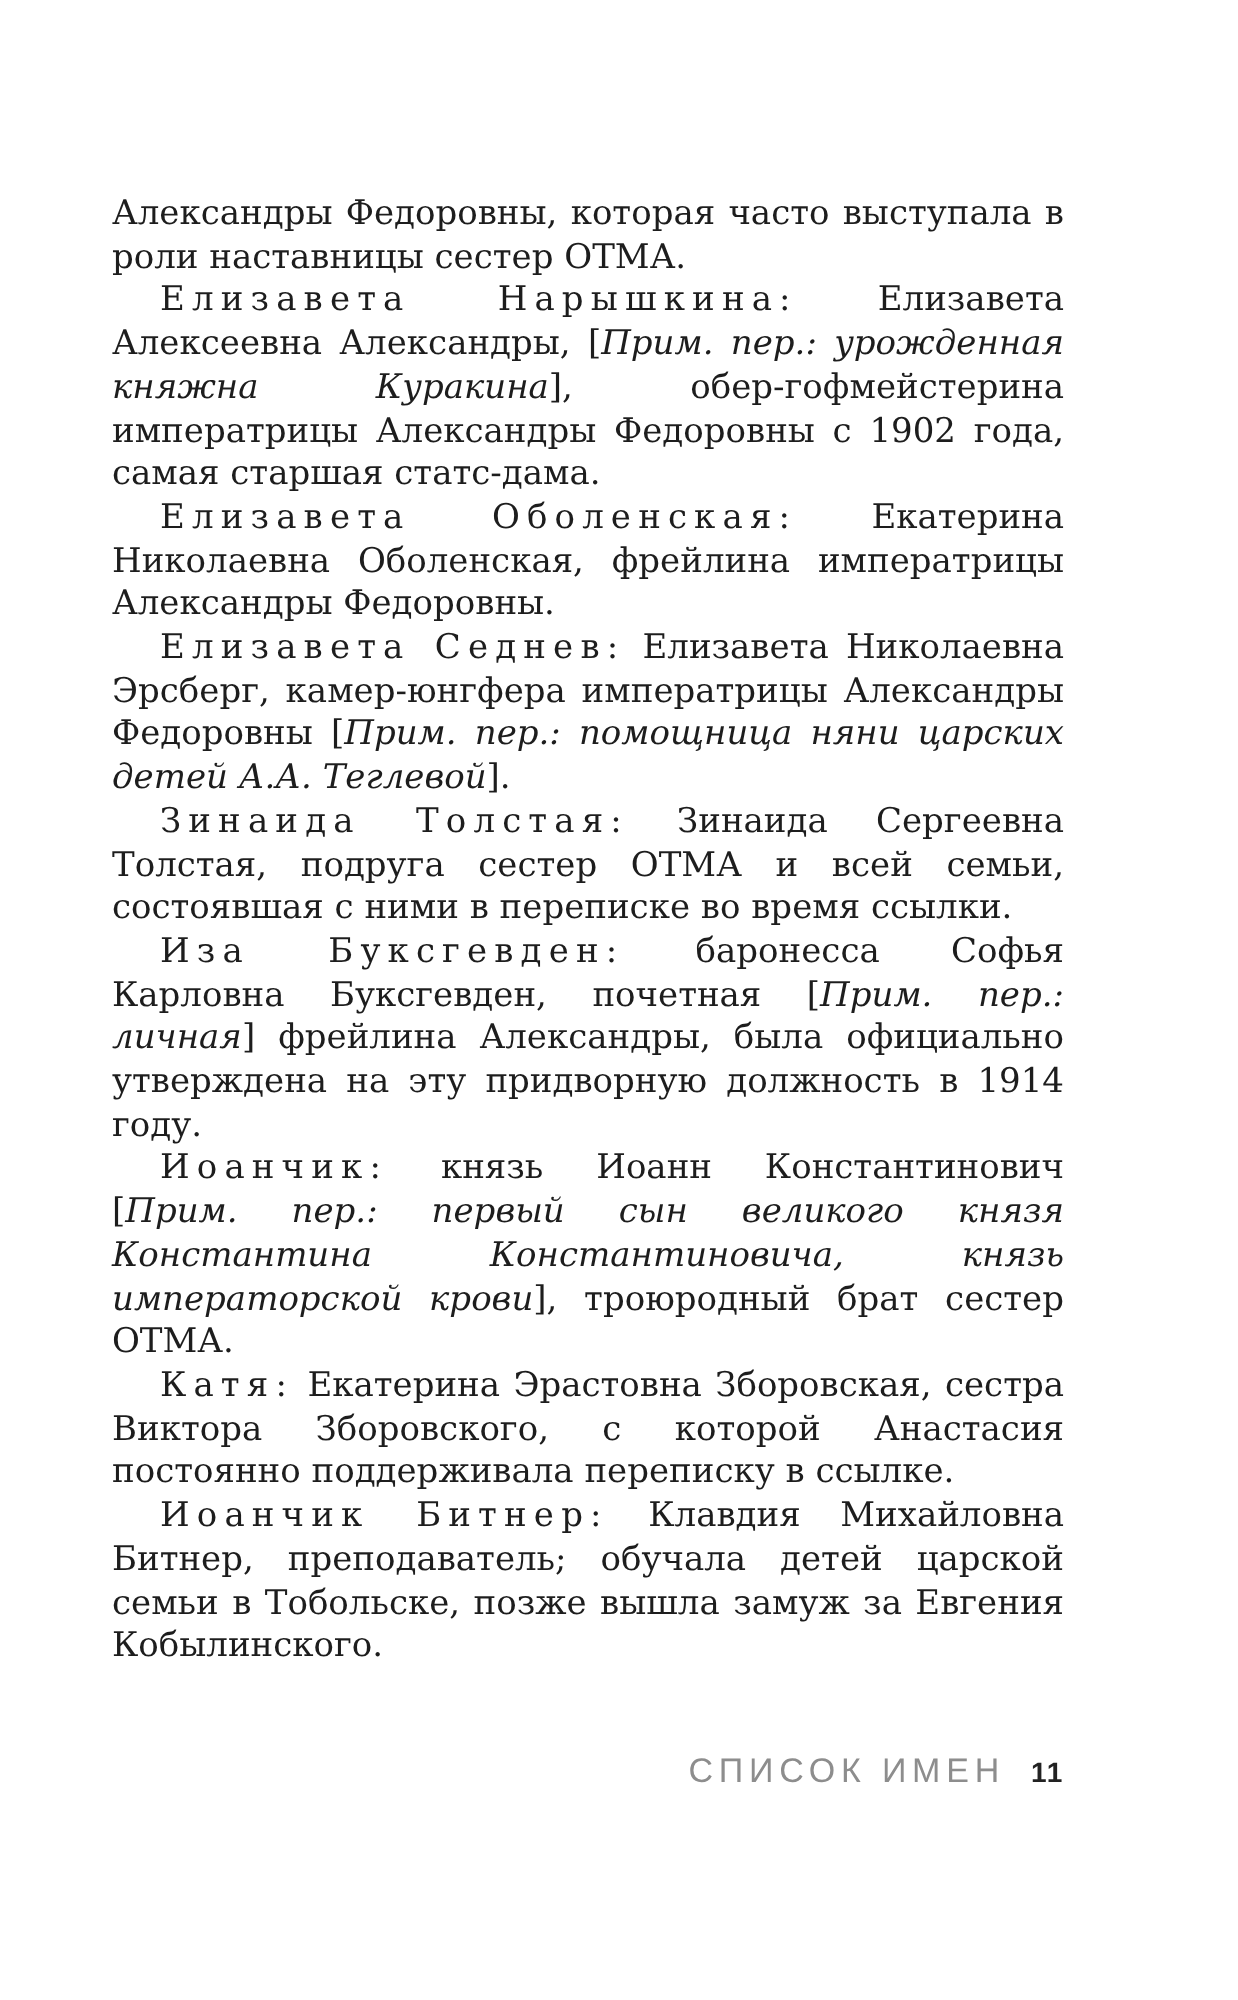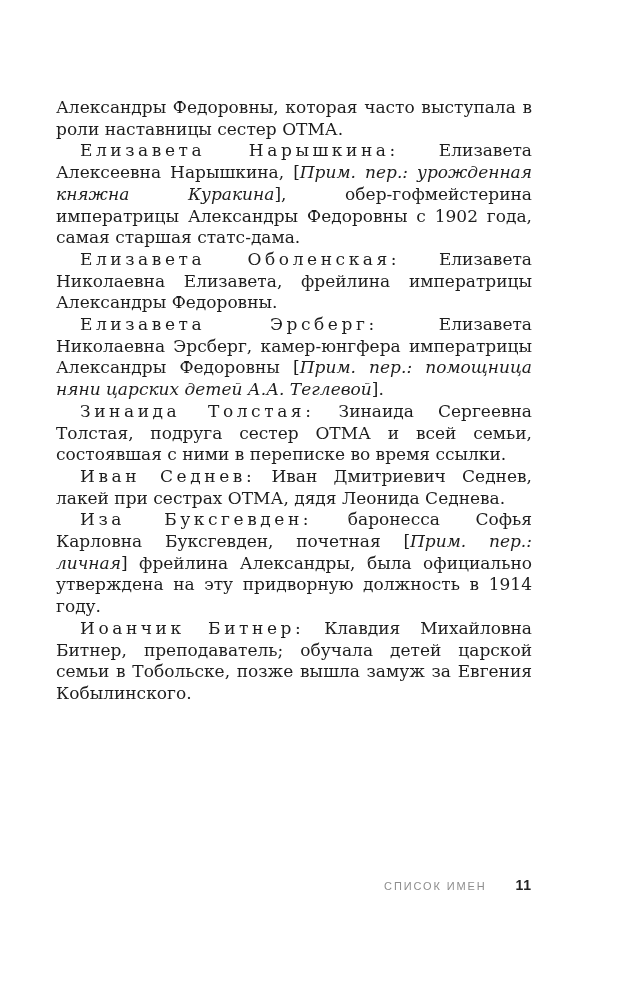--- a/index.html
+++ b/index.html
@@ -44,42 +44,43 @@
   .footer {
     position: absolute;
     left: 56px;
     top: 876px;
     width: 476px;
     text-align: right;
     font-family: "Liberation Sans", "DejaVu Sans", sans-serif;
     white-space: nowrap;
   }
   .footer-label {
-    font-size: 11px;
+    font-size: 17px;
     color: var(--footer-label, #8d8d8d);
     letter-spacing: 0.17em;
   }
   .footer-num {
     font-size: 14px;
     font-weight: bold;
     color: var(--footer-num, #222222);
-    margin-left: 29px;
+    margin-left: 13px;
     letter-spacing: 0.06em;
   }
 </style>
 </head>
 <body>
 
 <div class="page" style="--bg: #ffffff; --text: #1d1d1d; --footer-label: #8d8d8d; --footer-num: #222222;">
   <div class="text-block">
       <p class="para no-indent"><span class="run-normal">Александры Федоровны, которая часто выступала в роли наставницы сестер ОТМА.</span></p>
-      <p class="para"><span class="run-spaced">Елизавета Нарышкина:</span><span class="run-normal"> Елизавета Алексеевна Нарышкина, [</span><span class="run-italic">Прим. пер.: урожденная княжна Куракина</span><span class="run-normal">], обер-гофмейстерина императрицы Александры Федоровны с 1902 года, самая старшая статс-дама.</span></p>
-      <p class="para"><span class="run-spaced">Елизавета Оболенская:</span><span class="run-normal"> Елизавета Николаевна Елизавета, фрейлина императрицы Александры Федоровны.</span></p>
-      <p class="para"><span class="run-spaced">Елизавета Эрсберг:</span><span class="run-normal"> Елизавета Николаевна Эрсберг, камер-юнгфера императрицы Александры Федоровны [</span><span class="run-italic">Прим. пер.: помощница няни царских детей А.А. Теглевой</span><span class="run-normal">].</span></p>
+      <p class="para"><span class="run-spaced">Елизавета Нарышкина:</span><span class="run-normal"> Елизавета Алексеевна Александры, [</span><span class="run-italic">Прим. пер.: урожденная княжна Куракина</span><span class="run-normal">], обер-гофмейстерина императрицы Александры Федоровны с 1902 года, самая старшая статс-дама.</span></p>
+      <p class="para"><span class="run-spaced">Елизавета Оболенская:</span><span class="run-normal"> Екатерина Николаевна Оболенская, фрейлина императрицы Александры Федоровны.</span></p>
+      <p class="para"><span class="run-spaced">Елизавета Седнев:</span><span class="run-normal"> Елизавета Николаевна Эрсберг, камер-юнгфера императрицы Александры Федоровны [</span><span class="run-italic">Прим. пер.: помощница няни царских детей А.А. Теглевой</span><span class="run-normal">].</span></p>
       <p class="para"><span class="run-spaced">Зинаида Толстая:</span><span class="run-normal"> Зинаида Сергеевна Толстая, подруга сестер ОТМА и всей семьи, состоявшая с ними в переписке во время ссылки.</span></p>
-      <p class="para"><span class="run-spaced">Иван Седнев:</span><span class="run-normal"> Иван Дмитриевич Седнев, лакей при сестрах ОТМА, дядя Леонида Седнева.</span></p>
       <p class="para"><span class="run-spaced">Иза Буксгевден:</span><span class="run-normal"> баронесса Софья Карловна Буксгевден, почетная [</span><span class="run-italic">Прим. пер.: личная</span><span class="run-normal">] фрейлина Александры, была официально утверждена на эту придворную должность в 1914 году.</span></p>
+      <p class="para"><span class="run-spaced">Иоанчик:</span><span class="run-normal"> князь Иоанн Константинович [</span><span class="run-italic">Прим. пер.: первый сын великого князя Константина Константиновича, князь императорской крови</span><span class="run-normal">], троюродный брат сестер ОТМА.</span></p>
+      <p class="para"><span class="run-spaced">Катя:</span><span class="run-normal"> Екатерина Эрастовна Зборовская, сестра Виктора Зборовского, с которой Анастасия постоянно поддерживала переписку в ссылке.</span></p>
       <p class="para"><span class="run-spaced">Иоанчик Битнер:</span><span class="run-normal"> Клавдия Михайловна Битнер, преподаватель; обучала детей царской семьи в Тобольске, позже вышла замуж за Евгения Кобылинского.</span></p>
     </div>
   <div class="footer">
     <span class="footer-label">СПИСОК ИМЕН</span><span class="footer-num">11</span>
   </div>
 </div>
 
 </body></html>

